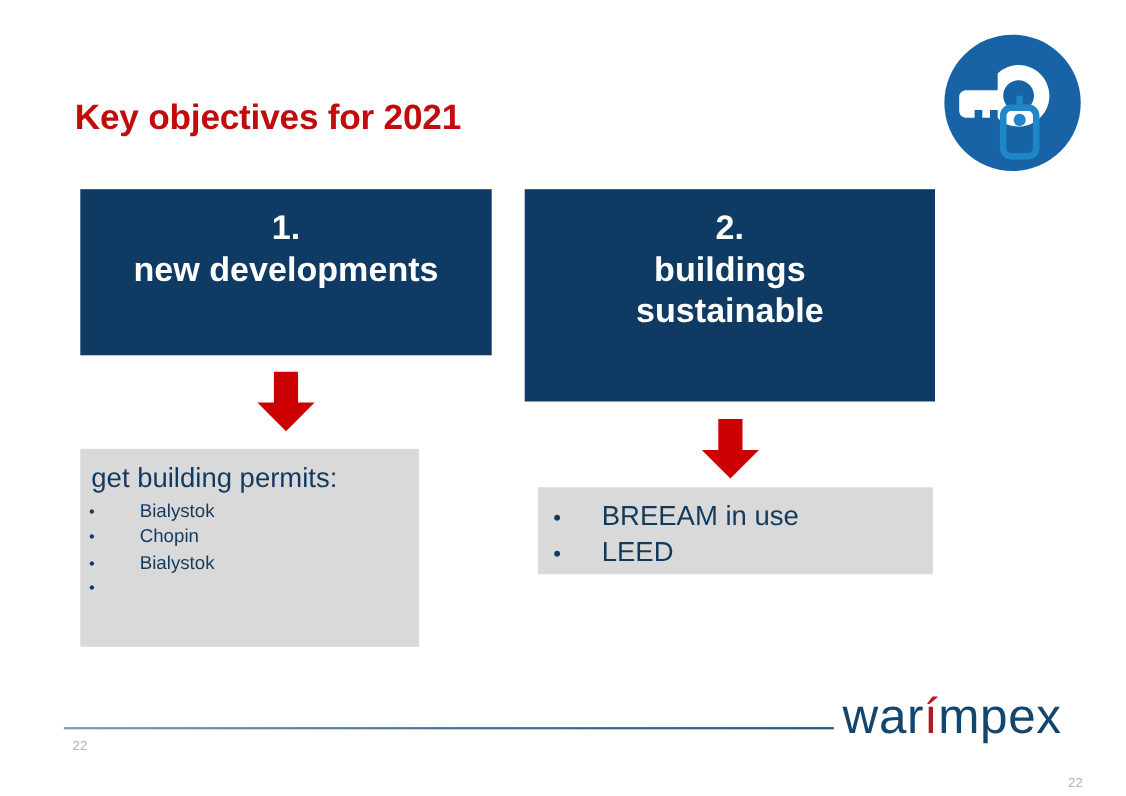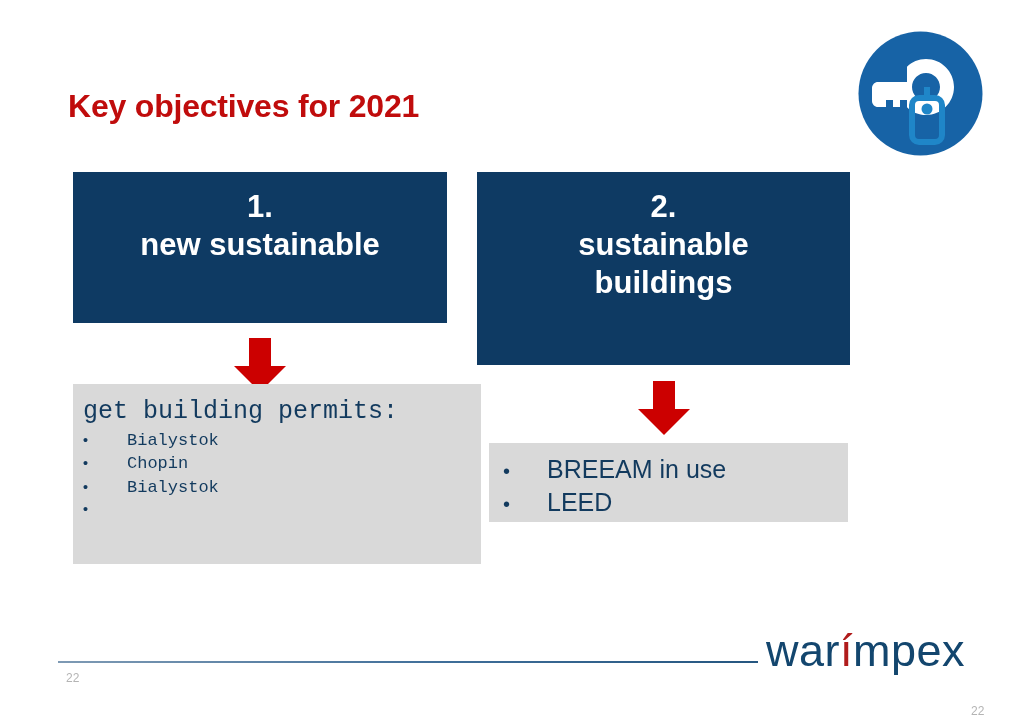--- a/index.html
+++ b/index.html
@@ -86,25 +86,24 @@
   .arrow svg { display: block; }
 
   
   .gray-box {
     position: absolute;
     background: #d9d9d9;
     box-sizing: border-box;
   }
   #gray-box-1 {
     left: 73px;
-    top: 384px;
-    width: 408px;
+    top: 408px;
+    width: 308px;
     height: 180px;
     padding: 12px 0 0 0;
-    font-family: Liberation Mono, monospace;
   }
   #gray-box-2 {
     left: 489px;
     top: 443px;
     width: 359px;
     height: 79px;
     padding: 9px 0 0 0;
   }
 
   .group-heading {
@@ -200,29 +199,29 @@
         <path d="M72 59 L72 70"></path>
         <rect x="57" y="70" width="30" height="44" rx="7"></rect>
       </g>
       <circle cx="72" cy="81" r="5.5" fill="#1f86c8"></circle>
     </svg>
   </div>
 
   <div class="navy-box" id="navy-box-1">
     <div class="inner">
       <div>1.</div>
-      <div>new sustainable</div>
+      <div>new developments</div>
     </div>
   </div>
 
   <div class="navy-box" id="navy-box-2">
     <div class="inner">
       <div>2.</div>
+      <div>buildings</div>
       <div>sustainable</div>
-      <div>buildings</div>
     </div>
   </div>
 
   <div class="arrow" id="arrow-1">
     <svg width="58" height="58" viewBox="0 0 58 58" xmlns="http://www.w3.org/2000/svg">
       <path d="M18 2 L40 2 L40 30 L55 30 L29 56 L3 30 L18 30 Z" fill="#cc0000"></path>
     </svg>
   </div>
 
   <div class="arrow" id="arrow-2">

